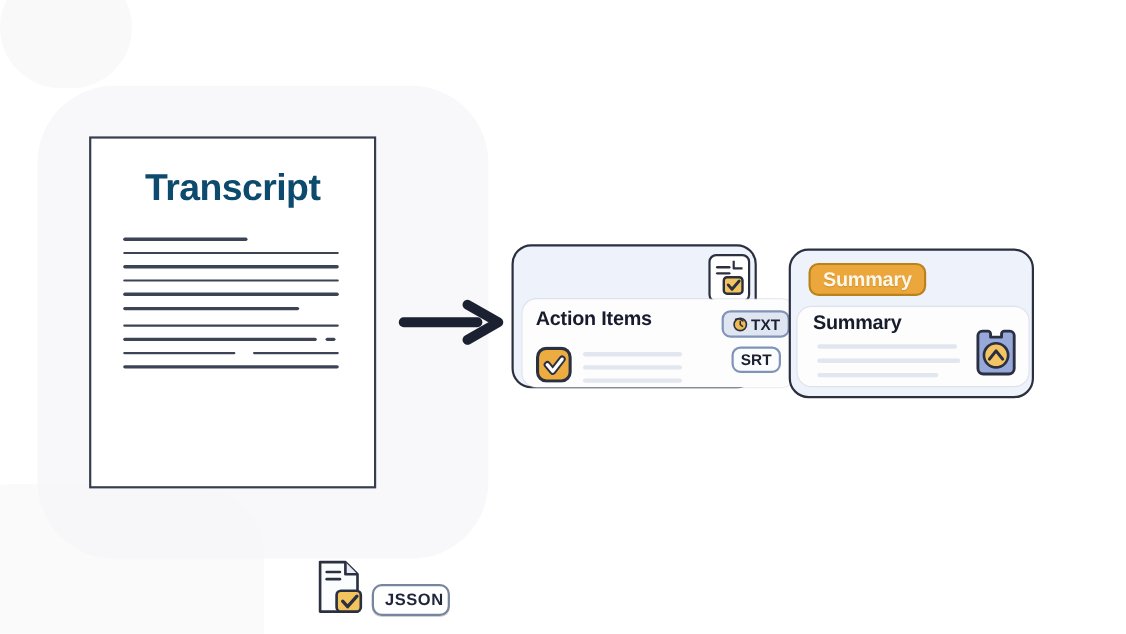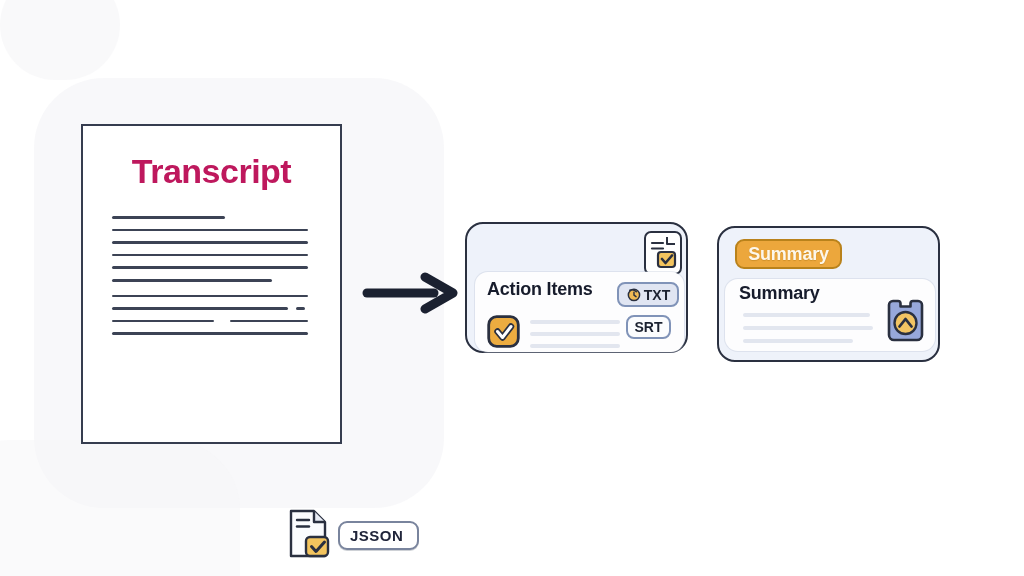--- a/index.html
+++ b/index.html
@@ -10,31 +10,31 @@
   
   .blob { position:absolute; border-radius:70px; pointer-events:none; }
   .blob1 { left:34px; top:78px; width:410px; height:430px; background:rgba(243,243,245,0.55); }
   .blob2 { left:-60px; top:440px; width:300px; height:220px; background:rgba(245,245,247,0.5); }
   .blob3 { left:0; top:-30px; width:120px; height:110px; background:rgba(244,244,246,0.5); }
 
   
   .doc { position:absolute; left:81px; top:124px; width:261px; height:320px;
          background:#ffffff; border:2px solid #363D4F; }
   .doc-title { margin-top:26px; text-align:center; font-size:34px; font-weight:700;
-               color:#be185d; letter-spacing:-0.5px; }
+               color:#0c4a6e; letter-spacing:-0.5px; }
   .doc-lines { position:absolute; left:29px; top:90px; width:198px; }
   .tl { height:2.6px; background:#3C4355; border-radius:2px; margin-bottom:10px; }
   .tl-row { display:flex; margin-bottom:10px; }
   .tl-row .seg { height:2.6px; background:#3C4355; border-radius:2px; }
   .gap { margin-top:13px; }
 
   .doc-footer { position:absolute; left:205px; top:382px; display:flex; align-items:flex-end; }
-  .json-badge { position:relative; margin-left:6px; margin-bottom:10px;
+  .json-badge { position:relative; margin-left:6px; 
                 background:#ffffff; border:2px solid #79849D; border-radius:9px;
-                padding:4px 14px 4px 10px; font-size:15px; font-weight:700; color:#20253A;
+                padding:4px 4px 4px 10px; font-size:15px; font-weight:700; color:#20253A;
                 letter-spacing:0.5px; box-shadow:0 1px 0 rgba(60,70,90,0.25); }
 
   
   .arrow { position:absolute; left:362px; top:271px; }
 
   
   .card { position:absolute; background:#EEF2FA; border:2.5px solid #2A3040;
           border-radius:18px; }
   .card::after { content:""; position:absolute; left:2px; right:2px; top:18px; bottom:-21px;
                  background:#DBE3F3; border:2.5px solid #2A3040; border-radius:18px; z-index:-1; }
@@ -42,21 +42,21 @@
   .card-2 { left:717px; top:226px; width:223px; height:136px; }
 
   .card-header { position:absolute; left:18px; top:12px; font-size:19px; font-weight:700;
                  color:#1B2130; letter-spacing:-0.2px; }
   .mini-doc { position:absolute; top:7px; right:4px; width:38px; height:44px;
               background:#ffffff; border:2.5px solid #2A3040; border-radius:7px;
               display:flex; align-items:center; justify-content:center; }
 
   .card-panel { position:absolute; background:#FDFDFE; border-radius:13px;
                 box-shadow:0 0 0 1px rgba(190,198,214,0.35); }
-  .panel-1 { left:8px; top:48px; width:209px; height:80px; }
+  .panel-1 { left:8px; top:48px; width:248px; height:80px; }
   .panel-2 { left:6px; top:51px; width:210px; height:72px; }
 
   .panel-title { position:absolute; left:12px; top:7px; font-size:18px; font-weight:700;
                  color:#171C2C; letter-spacing:-0.2px; }
 
   .fmt-badge { position:absolute; display:flex; align-items:center; justify-content:center;
                gap:3px; border-radius:8px; font-size:14px; font-weight:700; color:#1B2130;
                border:2px solid #8093B8; }
   .txt-badge { right:5px; top:10px; width:62px; height:25px; background:#E0E5F2; }
   .srt-badge { right:13px; top:43px; width:45px; height:24px; background:#FBFCFE; }

